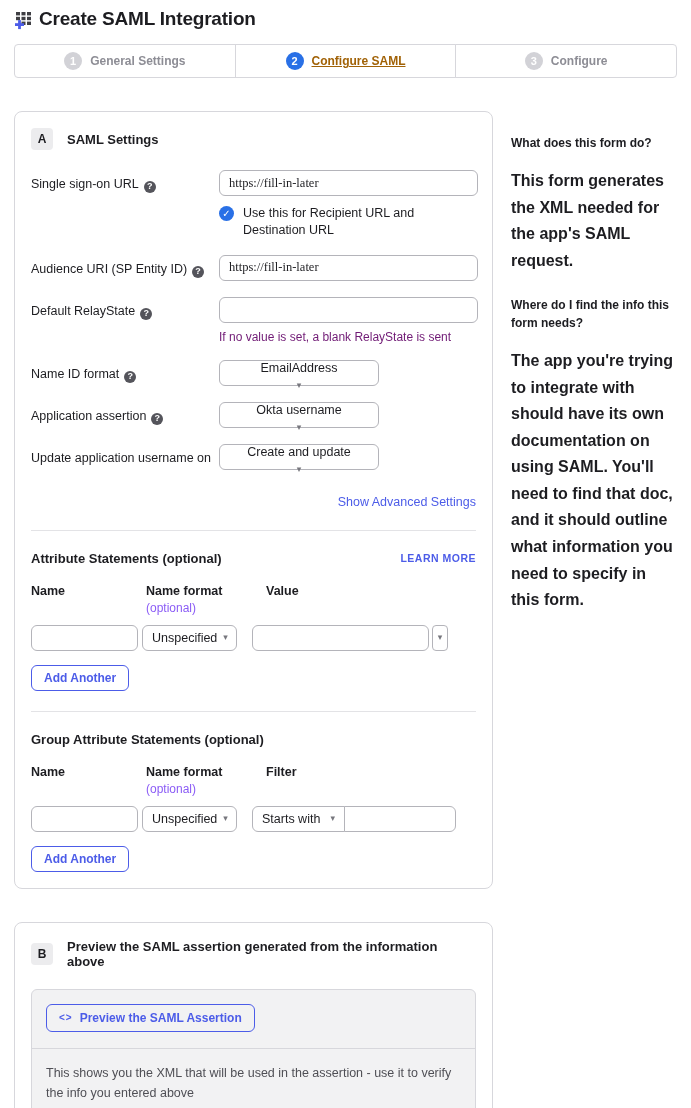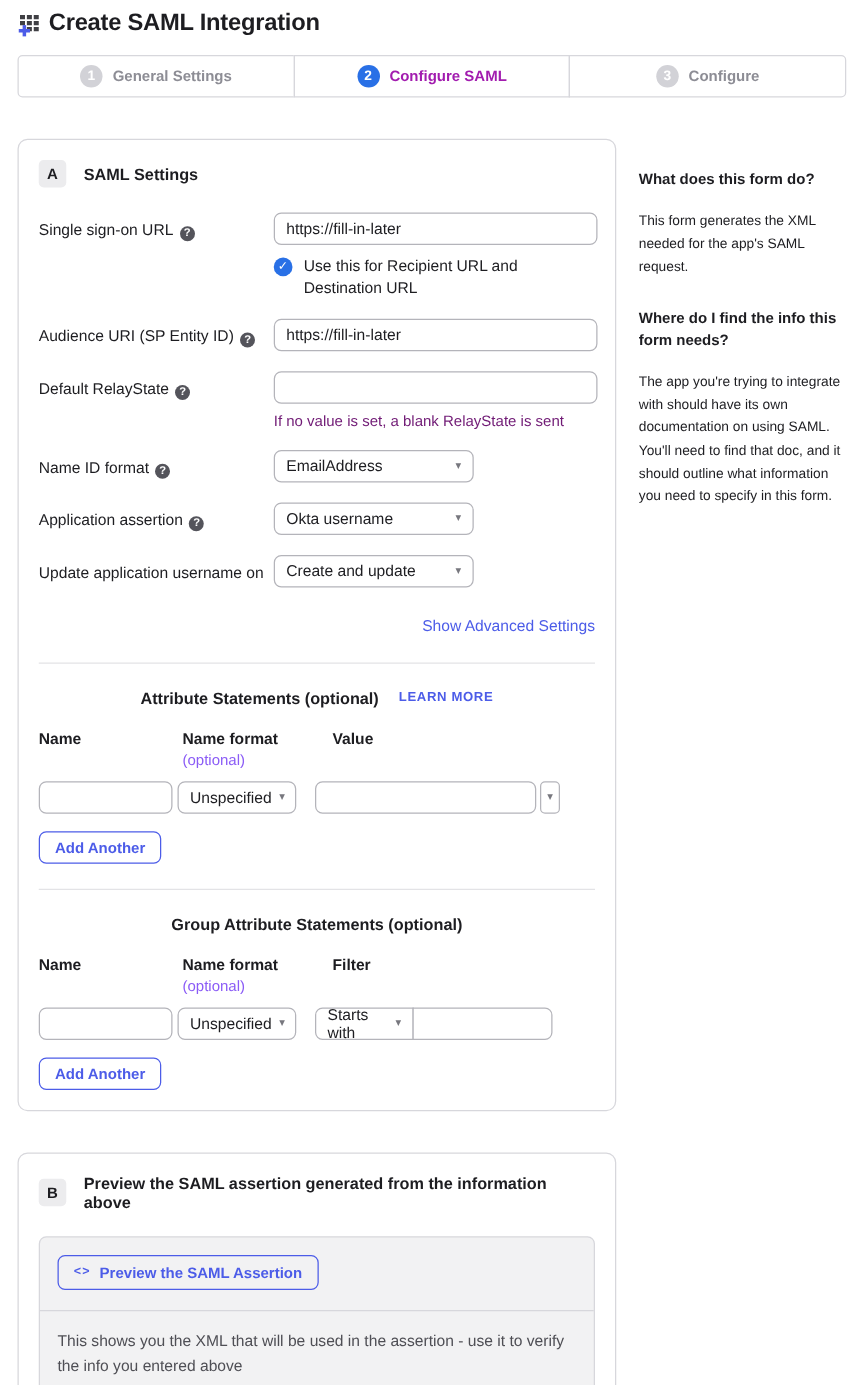--- a/index.html
+++ b/index.html
@@ -25,33 +25,33 @@
   }
   .step:first-child { margin-left: 0; border-radius: 4px 0 0 4px; }
   .step:last-child { border-radius: 0 4px 4px 0; }
   .step-circle {
     width: 18px; height: 18px; border-radius: 50%;
     background: #d2d2d7; color: #fff; font-size: 11px; font-weight: 700;
     display: flex; align-items: center; justify-content: center;
   }
   .step-label { font-size: 12px; font-weight: 600; color: #8d8d95; }
   .step.active .step-circle { background: #2970e6; }
-  .step.active .step-label { color: #a21caf; }
+  .step.active .step-label { color: #a16207; text-decoration: underline; }
 
   
   .content { display: flex; align-items: flex-start; margin-top: 33px; }
   .left-col { width: 479px; flex: none; }
   .card {
     border: 1px solid #d7d7dc; border-radius: 8px; background: #fff;
     padding: 16px; width: 479px;
   }
   .card + .card { margin-top: 33px; }
   aside.help-panel { flex: 1; margin-left: 18px; padding-top: 23px; max-width: 172px; }
   aside.help-panel h3 { font-size: 12px; font-weight: 700; margin: 0 0 9px; line-height: 1.5; }
-  aside.help-panel p { font-size: 11px; line-height: 1.66; margin: 16px 0 22px; }
+  aside.help-panel p { font-size: 16px; line-height: 1.66; margin: 16px 0 22px; font-weight: bold; }
 
   
   .section-head { display: flex; align-items: center; gap: 14px; margin-bottom: 20px; }
   .section-badge {
     width: 22px; height: 22px; background: #ececee; border-radius: 4px;
     font-size: 12px; font-weight: 600; color: #1d1d21;
     display: flex; align-items: center; justify-content: center; flex: none;
   }
   .section-title { font-size: 13px; font-weight: 700; }
 
@@ -64,64 +64,64 @@
   .help-icon {
     display: inline-flex; width: 12px; height: 12px; border-radius: 50%;
     background: #54545b; color: #fff; font-size: 9px; font-weight: 700;
     align-items: center; justify-content: center; margin-left: 5px;
     vertical-align: -1px;
   }
   .form-control { width: 259px; flex: none; }
   input.text-input {
     width: 100%; height: 26px; border: 1px solid #b4b4ba; border-radius: 6px;
     padding: 0 9px; font-size: 12.5px; color: #1d1d21; background: #fff; outline: none;
-    font-family: Liberation Sans, sans-serif;
+    font-family: Liberation Serif, serif;
   }
   .checkbox-row { display: flex; align-items: flex-start; gap: 9px; margin-top: 9px; }
   .round-checkbox {
     width: 15px; height: 15px; border-radius: 50%; background: #2970e6; color: #fff;
     font-size: 10px; font-weight: 700; display: flex; align-items: center;
     justify-content: center; flex: none; margin-top: 1px;
   }
   .checkbox-label { font-size: 12.5px; line-height: 1.35; }
   .hint { font-size: 12px; color: #701a75; margin-top: 7px; }
 
   .select {
     height: 26px; border: 1px solid #b4b4ba; border-radius: 6px; background: #fff;
     padding: 0 9px; font-size: 12.5px; display: flex; align-items: center;
     justify-content: space-between; gap: 6px;
   }
   .select .caret, .combo-btn .caret { color: #77777e; font-size: 9px; line-height: 1; }
-  .select.w160 { width: 160px; }
+  .select.w160 { width: 160px; flex-direction: column; }
 
   .advanced-row { text-align: right; margin: 22px 0 2px; }
   .link { color: #4c5ce8; font-size: 12.5px; text-decoration: none; font-weight: 500; }
 
   hr.divider { border: none; border-top: 1px solid #e3e3e6; margin: 20px -0px; }
 
   
-  .attr-head { display: flex; align-items: center; justify-content: center; margin-bottom: 18px; gap: 16px; }
+  .attr-head { display: flex; align-items: center; justify-content: space-between; margin-bottom: 18px; gap: 16px; }
   .attr-title { font-size: 13px; font-weight: 700; }
   .learn-more { font-size: 10.5px; font-weight: 600; letter-spacing: 0.5px; color: #4c5ce8; text-decoration: none; }
 
   .cols-head { display: flex; font-size: 12.5px; font-weight: 700; margin-bottom: 4px; }
   .col-h1 { width: 115px; flex: none; }
   .col-h2 { width: 120px; flex: none; }
   .col-h3 { flex: 1; }
   .optional-note { font-size: 12px; color: #8b5cf6; font-weight: 400; margin-top: 3px; }
 
   .attr-row { display: flex; align-items: flex-start; margin-top: 10px; }
   .attr-row .name-input { width: 107px; flex: none; margin-right: 4px; }
   .attr-row .format-select { width: 95px; flex: none; margin-right: 15px; }
   .attr-row .value-input { width: 177px; flex: none; margin-right: 3px; }
   .combo-btn {
     width: 16px; height: 26px; border: 1px solid #b4b4ba; border-radius: 4px;
     background: #fff; display: flex; align-items: center; justify-content: center; flex: none;
   }
-  .attr-row .filter-select { width: 79px; flex: none; border-radius: 6px 0 0 6px; }
+  .attr-row .filter-select { width: 93px; flex: none; border-radius: 6px 0 0 6px; }
   .attr-row .filter-input { width: 112px; flex: none; border-radius: 0 6px 6px 0; margin-left: -1px; }
 
   .btn-outline {
     display: inline-block; background: #fff; border: 1px solid #4c5ce8; border-radius: 6px;
     color: #4c5ce8; font-size: 12px; font-weight: 700; padding: 5px 12px;
     font-family: inherit; cursor: pointer; margin-top: 14px;
   }
 
   
   .preview-panel { border: 1px solid #d7d7dc; border-radius: 6px; background: #f2f2f3; margin-top: 16px; }

